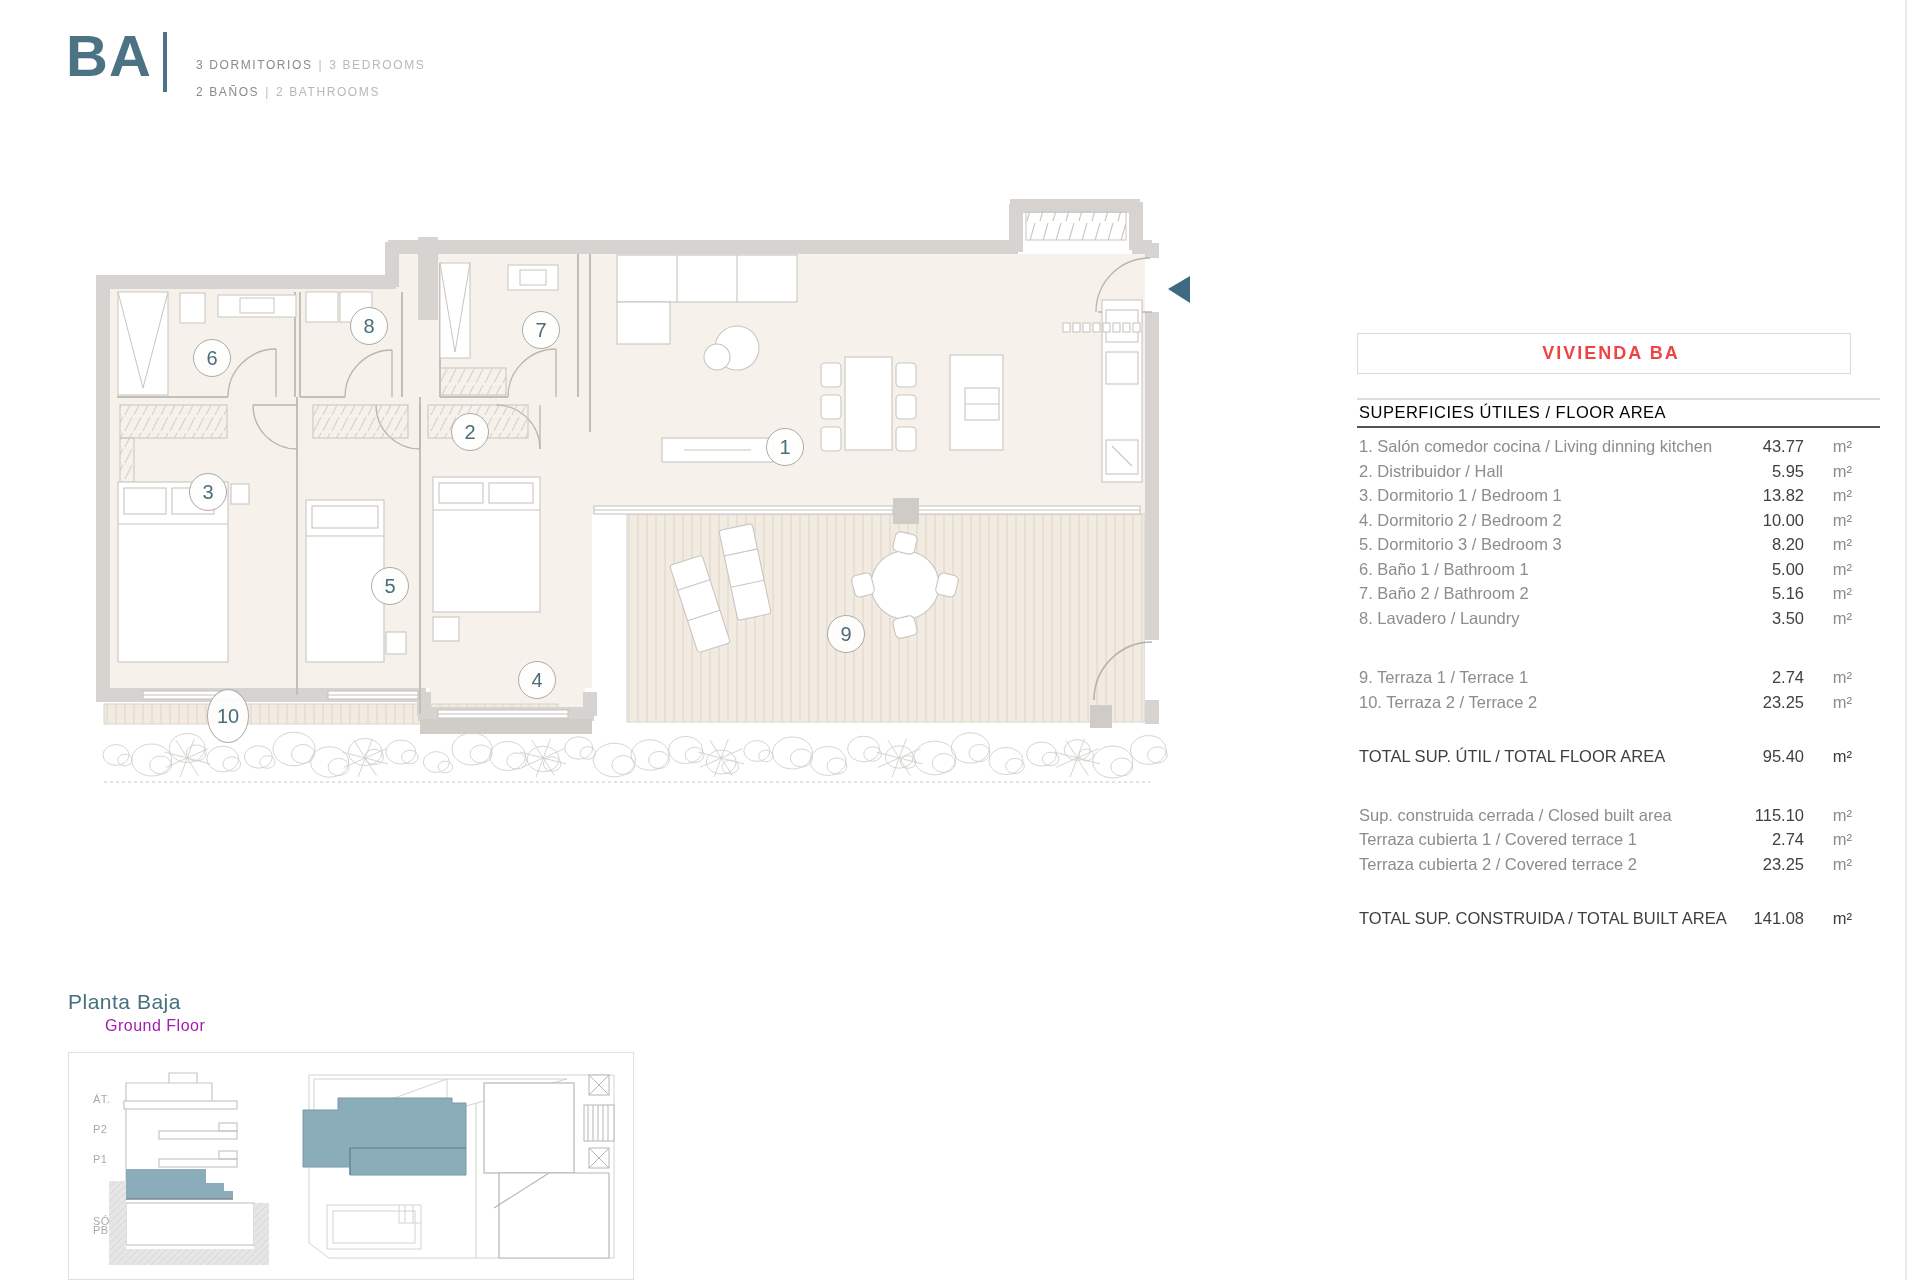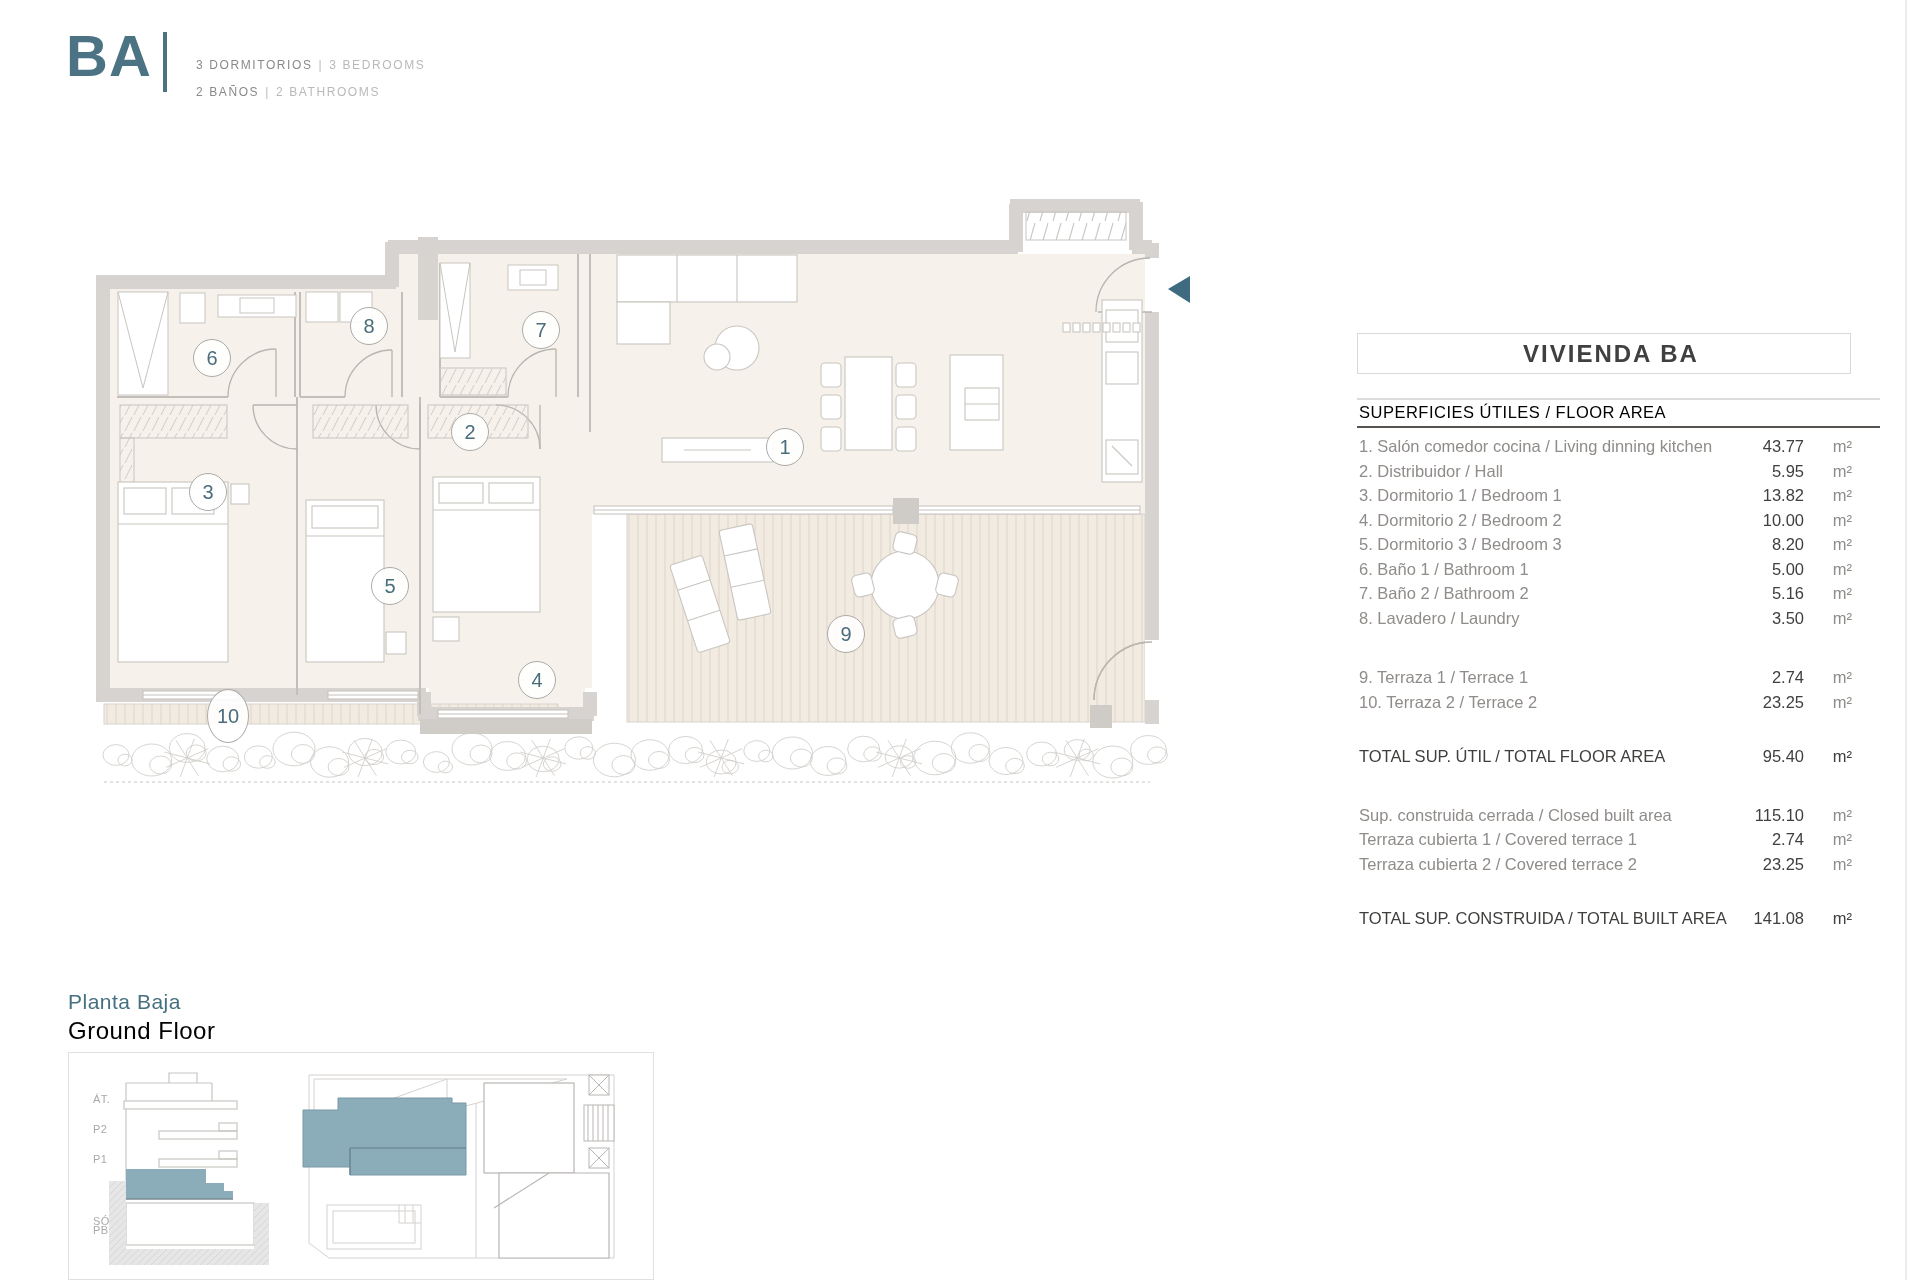--- a/index.html
+++ b/index.html
@@ -19,40 +19,40 @@
   #plan{left:88px;top:192px;width:1110px;height:600px;}
   .marker{position:absolute;width:36px;height:36px;border:1.4px solid #abaaa7;border-radius:50%;
           background:rgba(255,255,255,.9);color:#4a6d7c;font-size:20px;display:flex;
           align-items:center;justify-content:center;transform:translate(-50%,-50%);}
   .marker.tall{width:40px;height:52px;}
 
   
   #panel{left:1357px;top:333px;width:523px;color:#8f8c89;font-size:16.5px;}
   #panel-title-box{width:492px;height:39px;border:1.5px solid #d9d9d9;display:flex;
                    align-items:center;justify-content:center;}
-  #panel-title{font-size:24px;font-weight:bold;color:#404040;letter-spacing:2px;margin-left:14px;}
+  #panel-title{font-size:18px;font-weight:bold;color:#ef4444;letter-spacing:2px;margin-left:14px;}
   .sec{margin-top:0;}
   .sec + .sec{margin-top:34px;}
   #sections{margin-top:24px;}
   .sec-head{border-top:2px solid #dcdcdc;border-bottom:2px solid #55524f;
             padding:3px 0 4px 2px;color:#000000;letter-spacing:.5px;}
   .grp{margin-top:6px;}
   .grp + .grp{margin-top:35px;}
   .row{display:flex;line-height:24.5px;padding-right:28px;}
   .row .lbl{flex:1;padding-left:2px;}
   .row .val{min-width:70px;text-align:right;color:#404040;}
   .row .unit{width:48px;text-align:right;}
   .row.total{margin-top:30px;color:#413f3d;}
   .row.total .lbl,.row.total .val,.row.total .unit{color:#413f3d;}
 
   
   #legend-title{left:68px;top:990px;}
   #legend-title .t1{display:block;font-size:21px;color:#45707f;letter-spacing:.5px;}
-  #legend-title .t2{display:block;font-size:24px;color:#000000;letter-spacing:.5px;margin-top:3px;}
-  #legend-box{left:68px;top:1052px;width:564px;height:226px;border:1.5px solid #e0e0e0;background:#fff;padding-left:20px;}
+  #legend-title .t2{display:block;font-size:16px;color:#a21caf;letter-spacing:.5px;margin-top:3px;margin-left:37px;}
+  #legend-box{left:68px;top:1052px;width:564px;height:226px;border:1.5px solid #e0e0e0;background:#fff;}
   #floor-labels span{position:absolute;left:24px;font-size:11px;color:#a9a9a9;letter-spacing:.5px;
                      transform:translateY(-50%);}
   #page-edge{left:1905px;top:0;width:2px;height:1280px;background:#ececec;}
 </style>
 </head>
 <body>
 
 <div class="abs" id="hdr-code">BA</div>
 <div class="abs" id="hdr-divider"></div>
 <div class="abs" id="hdr-lines">

